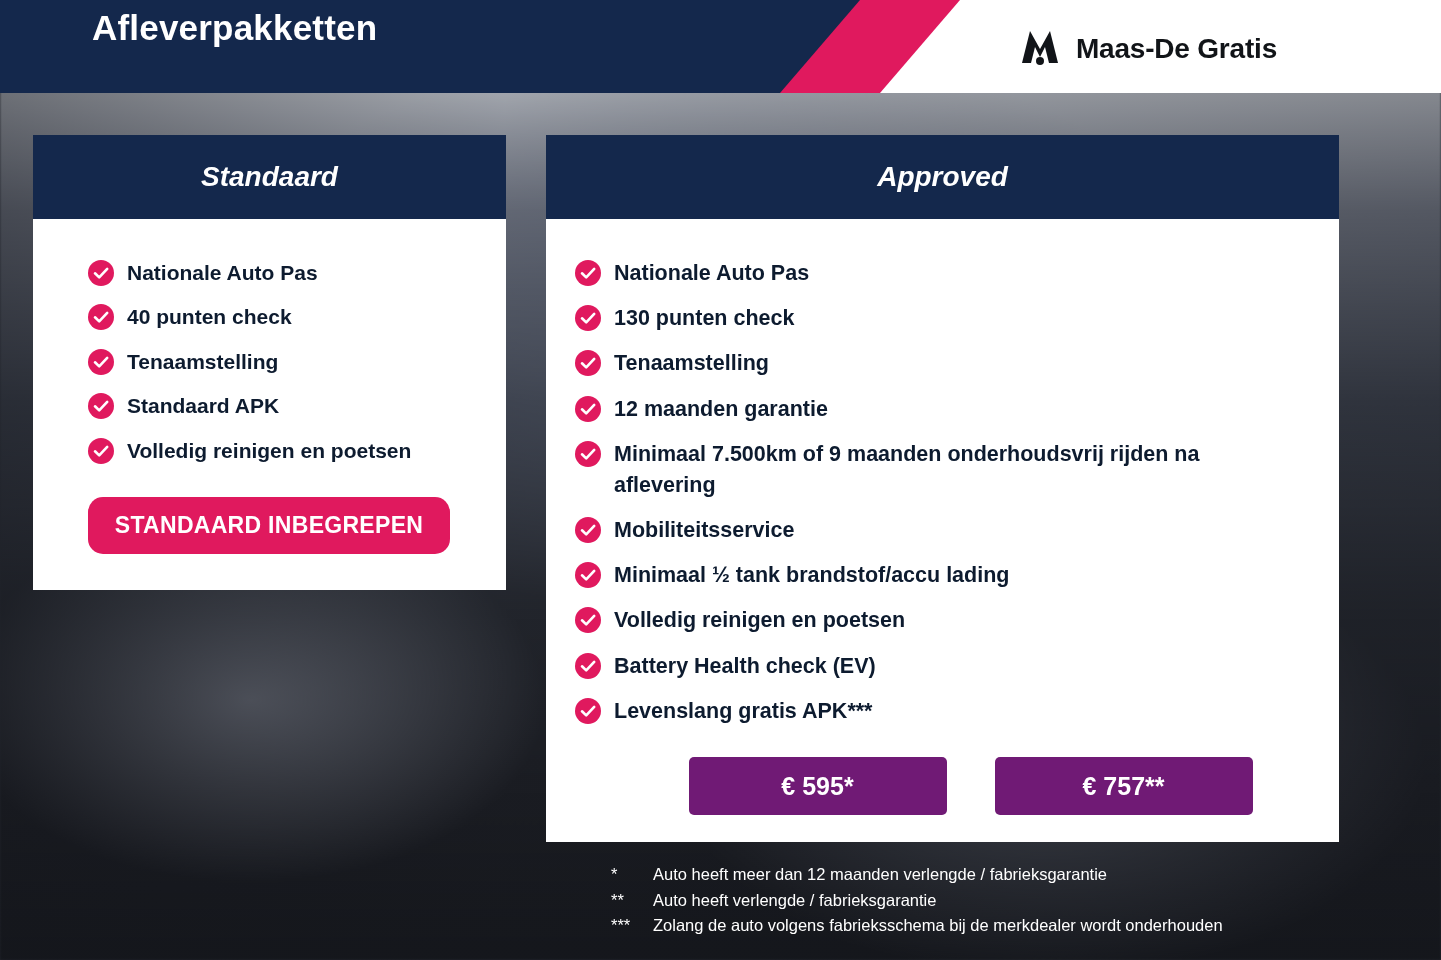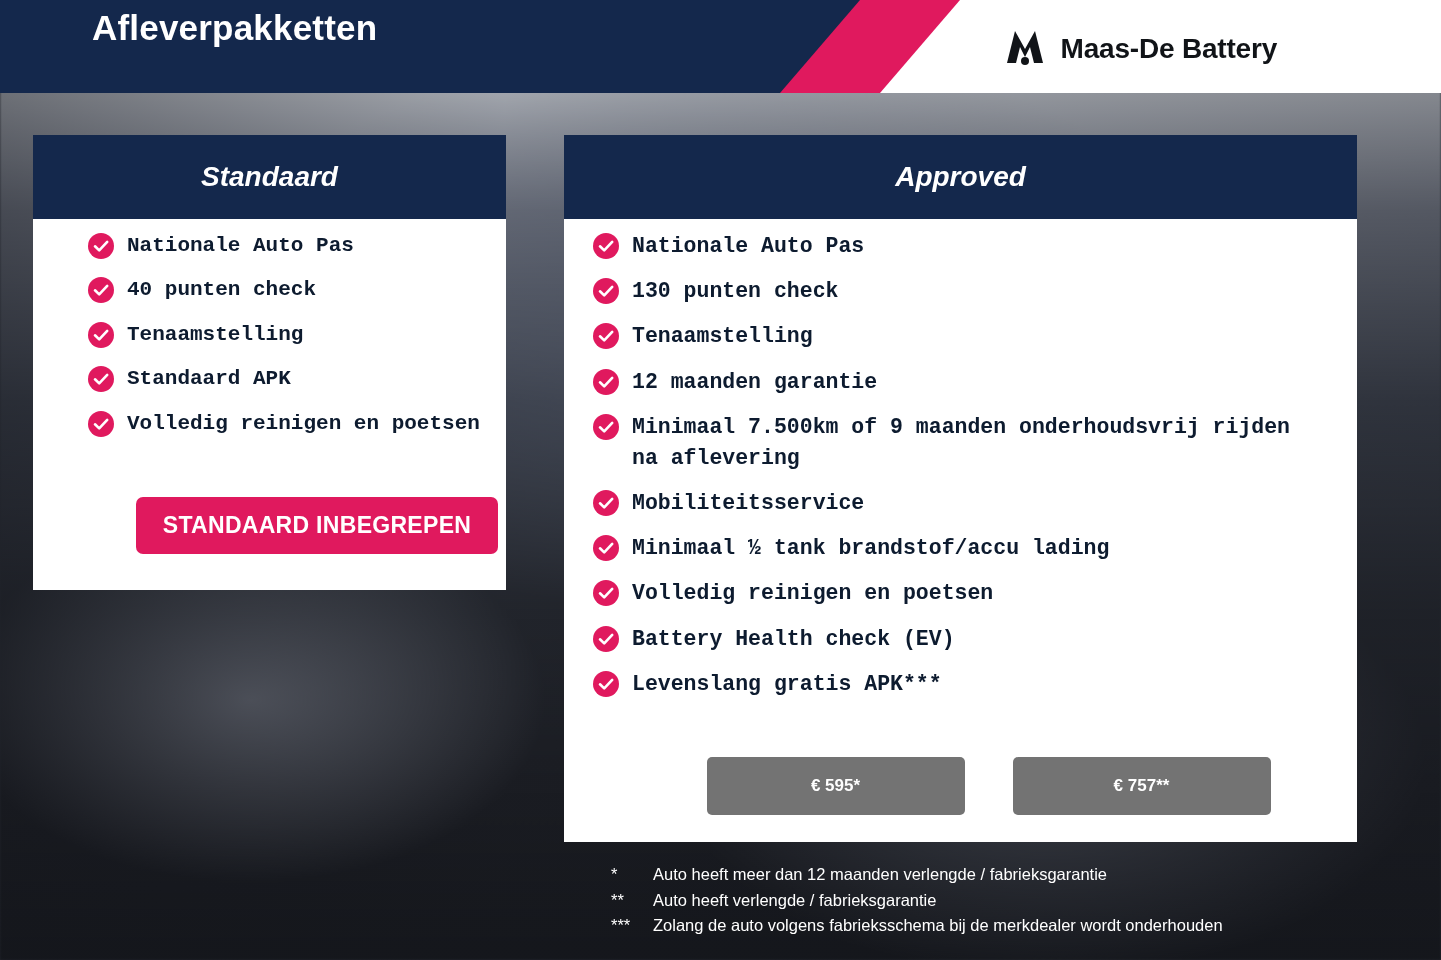--- a/index.html
+++ b/index.html
@@ -108,27 +108,26 @@
     text-align: center;
     display: flex;
     align-items: center;
     justify-content: center;
     font-style: italic;
   }
 
   .card-standaard { left: 33px; top: 135px; width: 473px; height: 455px; }
   .card-standaard .card-head { height: 84px; }
 
-  .card-approved { left: 564px; top: 135px; width: 793px; height: 707px; }
+  .card-approved { left: 546px; top: 135px; width: 793px; height: 707px; }
   .card-approved .card-head { height: 84px; }
 
   .features {
     list-style: none;
-    padding: 12px 0 0 0;
-    font-family: Liberation Mono, monospace;
+    padding: 39px 0 0 0;
   }
   .card-standaard .features { padding-left: 55px; }
   .card-approved .features { padding-left: 29px; }
 
   .feature {
     display: flex;
     align-items: flex-start;
     gap: 13px;
     margin-bottom: 14px;
   }
@@ -148,47 +147,46 @@
 
   .btn-standaard {
     position: absolute;
     left: 55px;
     top: 362px;
     width: 362px;
     height: 57px;
     background: #e0195e;
     color: #ffffff;
     border: none;
-    border-radius: 7px;
+    border-radius: 15px;
     font-family: "Liberation Sans", sans-serif;
     font-size: 23px;
     font-weight: bold;
     letter-spacing: 0.3px;
     cursor: pointer;
-    margin-left: 48px;
   }
 
   .price-row {
     position: absolute;
     left: 0;
     top: 622px;
     width: 849px;
     display: flex;
     justify-content: center;
     gap: 48px;
   }
   .price-btn {
     width: 258px;
     height: 58px;
-    background: #737373;
+    background: #701a75;
     color: #ffffff;
     border: none;
     border-radius: 5px;
     font-family: "Liberation Sans", sans-serif;
-    font-size: 17px;
+    font-size: 25px;
     font-weight: bold;
     cursor: pointer;
     text-align: center;
   }
 
   
   .footnotes {
     position: absolute;
     left: 611px;
     top: 862px;
@@ -215,21 +213,21 @@
 
     <div class="header-title">Afleverpakketten</div>
 
     <div class="brand">
       <span class="brand-mark">
         <svg width="44" height="40" viewBox="0 0 44 40" aria-hidden="true">
           <path d="M4 36 L12 4 L22 22 L32 4 L40 36 L31 36 L27 20 L22 30 L17 20 L13 36 Z" fill="#111418"></path>
           <circle cx="22" cy="34" r="4" fill="#111418"></circle>
         </svg>
       </span>
-      <span class="brand-name">Maas-De Battery</span>
+      <span class="brand-name">Maas-De Gratis</span>
     </div>
   </div>
 
   <div class="card card-standaard">
     <div class="card-head">Standaard</div>
 
     <ul class="features">
       <li class="feature">
         <span class="check">
           <svg width="26" height="26" viewBox="0 0 26 26">

